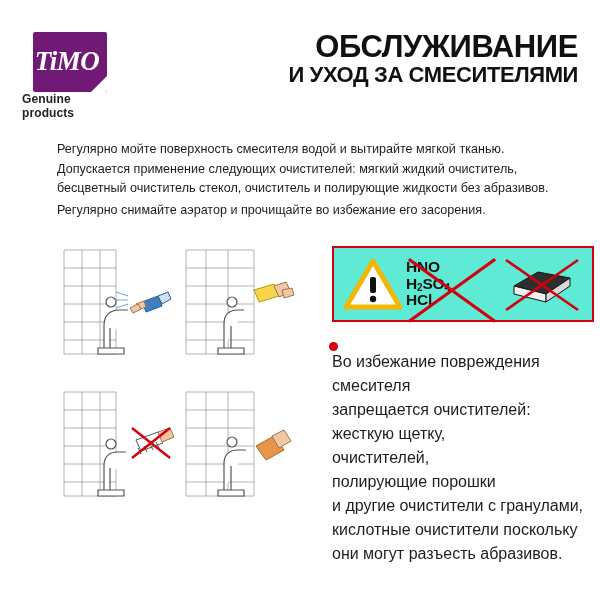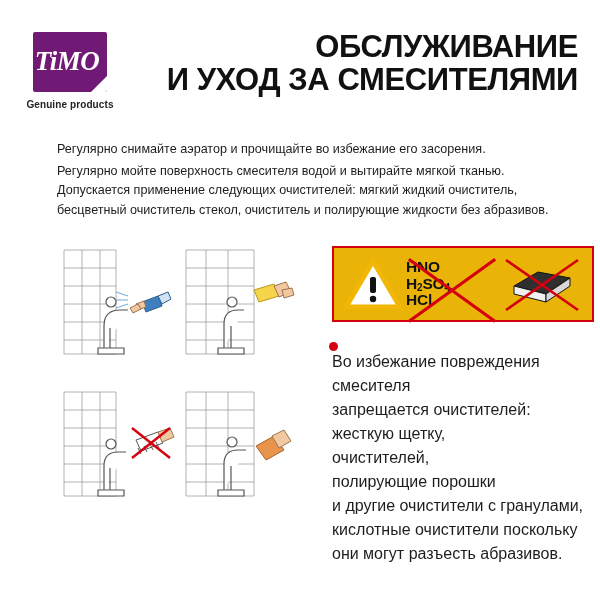--- a/index.html
+++ b/index.html
@@ -64,42 +64,41 @@
     font-style: italic;
     font-weight: bold;
     font-size: 27px;
     letter-spacing: -0.5px;
     line-height: 1;
     position: relative;
     top: -1px;
     left: -3px;
   }
   .logo-tag {
-    margin-top: 7px;
-    font-size: 10px;
+    font-size: 12px;
     font-weight: bold;
     color: #232323;
     letter-spacing: 0.1px;
   }
   .title-block {
     flex: 1;
     padding-top: 0px;
   }
   .title-line {
     font-family: "Liberation Sans", sans-serif;
     font-weight: bold;
     font-size: 31px;
     line-height: 1.07;
     letter-spacing: -0.4px;
     color: #111111;
     white-space: nowrap;
     text-align: right;
   }
   .title-line.second {
-    font-size: 31px;
+    font-size: 22px;
   }
 
   
   .intro {
     margin-top: 20px;
     padding: 0 8px 0 35px;
     font-size: 12.6px;
     line-height: 1.55;
     color: #1d1d1d;
   }
@@ -126,21 +125,21 @@
 
   
   .warning-box {
     position: absolute;
     left: 310px;
     top: 4px;
     width: 262px;
     height: 76px;
     border: 2px solid #d4000f;
     box-sizing: border-box;
-    background: #eab308;
+    background: #5eead4;
     display: flex;
     align-items: center;
     padding: 0 8px;
   }
   .warn-tri {
     width: 62px;
     flex: 0 0 62px;
     display: flex;
     align-items: center;
     justify-content: center;
@@ -216,22 +215,22 @@
       </div>
       <div class="logo-tag">Genuine products</div>
     </div>
     <div class="title-block">
       <div class="title-line">ОБСЛУЖИВАНИЕ</div>
       <div class="title-line second">И УХОД ЗА СМЕСИТЕЛЯМИ</div>
     </div>
   </div>
 
   <div class="intro">
+    <p>Регулярно мойте поверхность смесителя водой и вытирайте мягкой тканью. Допускается применение следующих очистителей: мягкий жидкий очиститель, бесцветный очиститель стекол, очиститель и полирующие жидкости без абразивов.</p>
     <p>Регулярно снимайте аэратор и прочищайте во избежание его засорения.</p>
-    <p>Регулярно мойте поверхность смесителя водой и вытирайте мягкой тканью. Допускается применение следующих очистителей: мягкий жидкий очиститель, бесцветный очиститель стекол, очиститель и полирующие жидкости без абразивов.</p>
   </div>
 
   <div class="body-area">
 
     <svg class="illus" viewBox="0 0 250 272">
       <g stroke="#8d8d8d" stroke-width="0.8" fill="none">
 
         <g opacity="0.85">
           <path d="M6 8 H58 M6 26 H58 M6 44 H58 M6 62 H58 M6 80 H58 M6 98 H58"></path>
           <path d="M6 8 V112 M24 8 V112 M42 8 V112 M58 8 V112"></path>

